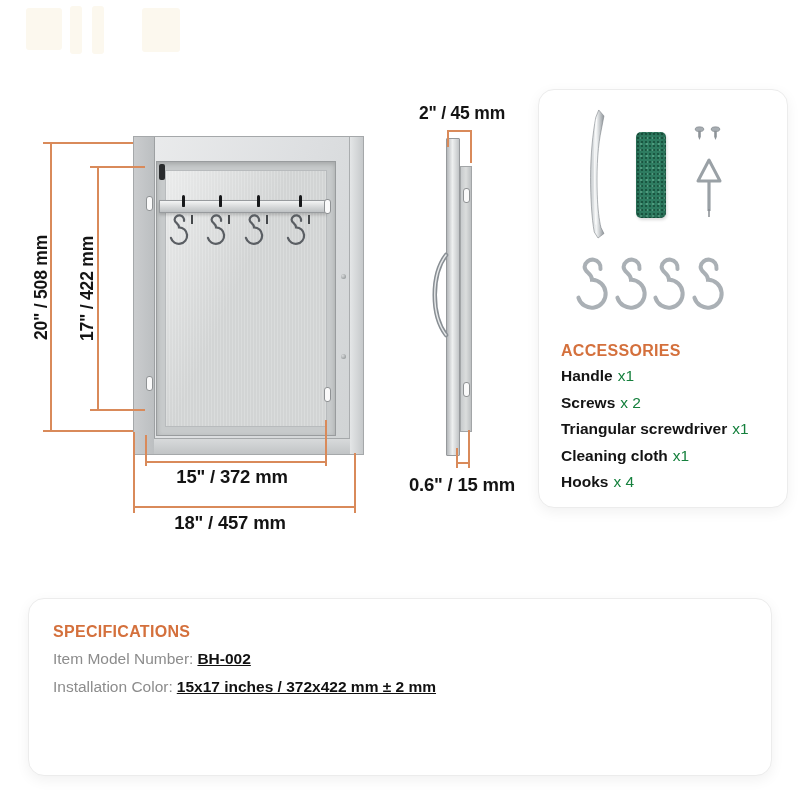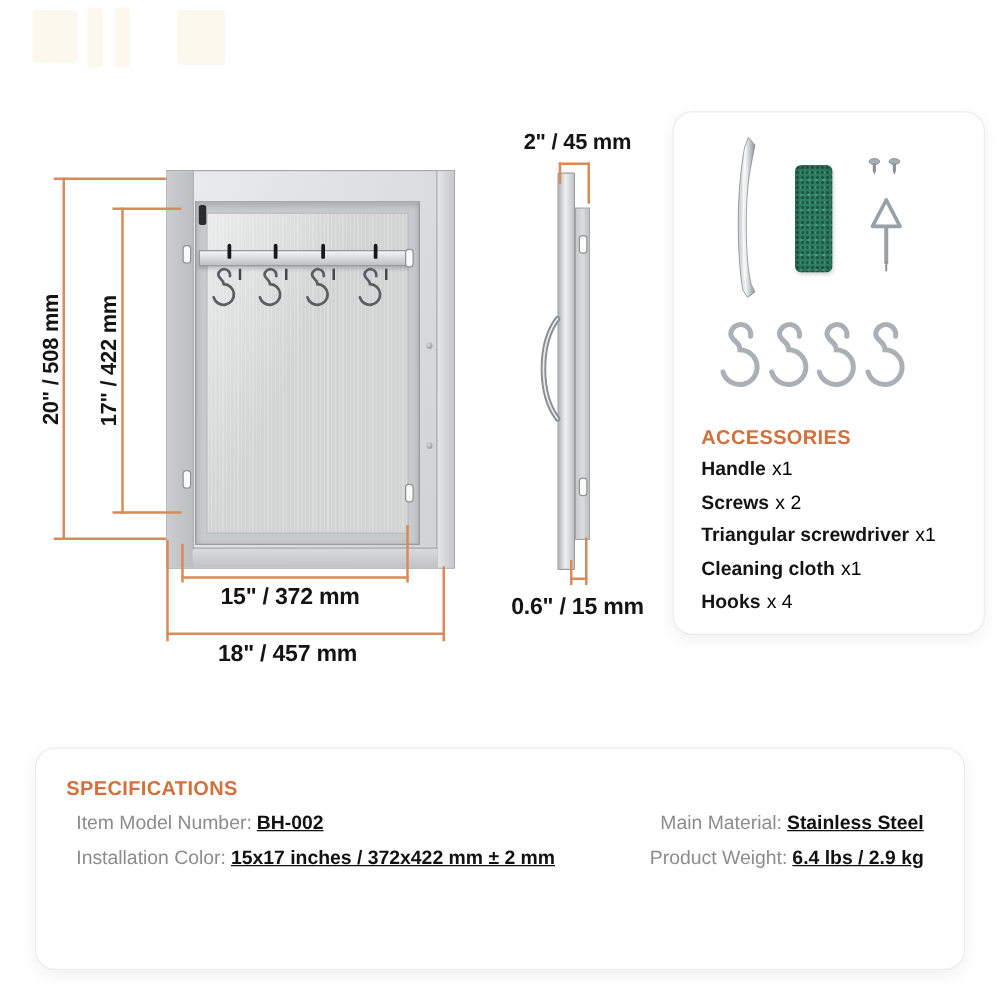--- a/index.html
+++ b/index.html
@@ -62,35 +62,35 @@
 
   
   .card{position:absolute;background:#ffffff;border:1px solid #ececec;
     border-radius:16px;box-shadow:0 4px 14px rgba(0,0,0,.06);box-sizing:border-box;}
   .sec-title{font-weight:bold;font-size:16px;color:#D4703C;letter-spacing:.3px;}
 
   
   .acc-list{position:absolute;left:22px;top:278px;display:flex;flex-direction:column;gap:10.5px;}
   .acc-row{font-size:15.5px;line-height:16px;white-space:nowrap;}
   .acc-name{font-weight:bold;color:#141414;}
-  .acc-qty{color:#000000;margin-left:5px;}
+  .acc-qty{color:#15803d;margin-left:5px;}
 
   
   .pad{position:absolute;left:97px;top:42px;width:30px;height:86px;border-radius:5px;
     background-color:#2E7C61;
     background-image:
       radial-gradient(rgba(8,55,38,.55) 1px,transparent 1.3px),
       radial-gradient(rgba(140,210,180,.35) 1px,transparent 1.3px);
     background-size:4px 4px,6px 6px;background-position:0 0,2px 3px;
     box-shadow:inset 0 0 6px rgba(0,0,0,.3),1px 2px 3px rgba(0,0,0,.15);}
 
   
   .spec-col{display:flex;flex-direction:column;gap:11.5px;}
   .spec-row{font-size:15.5px;line-height:16px;white-space:nowrap;}
-  .spec-label{color:#8C8C8C;margin-left:8px;}
+  .spec-label{color:#8C8C8C;}
   .spec-value{color:#111111;font-weight:bold;margin-left:4px;text-decoration:underline;}
   .spec-right{text-align:right;}
 </style>
 </head>
 <body>
 
 <div class="stage">
 
   <div class="wm">
     <div style="left:6px;top:6px;width:36px;height:42px;"></div>
@@ -235,19 +235,15 @@
   </div>
 
   <div class="card" style="left:28px;top:598px;width:744px;height:178px;">
     <div class="sec-title abs" style="left:24px;top:24px;">SPECIFICATIONS</div>
 
     <div class="spec-col abs" style="left:24px;top:52px;">
       <div class="spec-row"><span class="spec-label">Item Model Number:</span><span class="spec-value">BH-002</span></div>
       <div class="spec-row"><span class="spec-label">Installation Color:</span><span class="spec-value">15x17 inches / 372x422 mm ± 2 mm</span></div>
     </div>
 
-    <div class="spec-col abs spec-right" style="right:32px;top:52px;">
-      <div class="spec-row"><span class="spec-label">Main Material:</span><span class="spec-value">Stainless Steel</span></div>
-      <div class="spec-row"><span class="spec-label">Product Weight:</span><span class="spec-value">6.4 lbs / 2.9 kg</span></div>
-    </div>
   </div>
 
 </div>
 
 </body></html>

